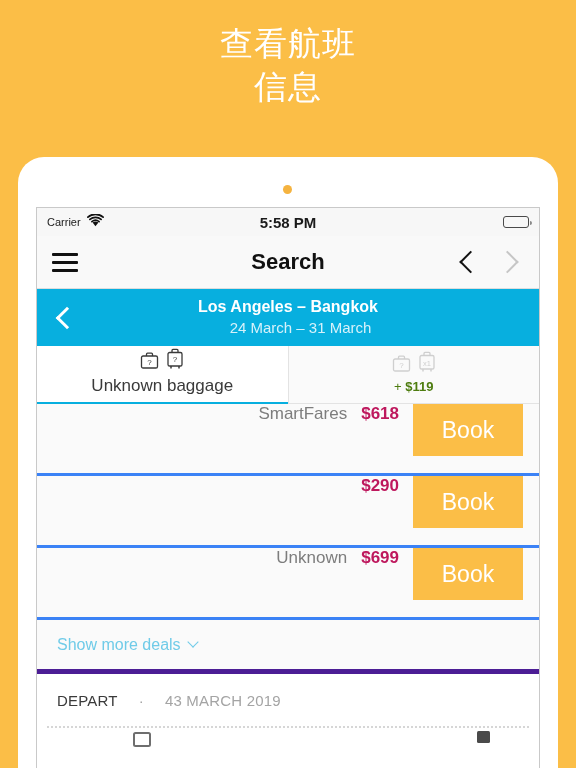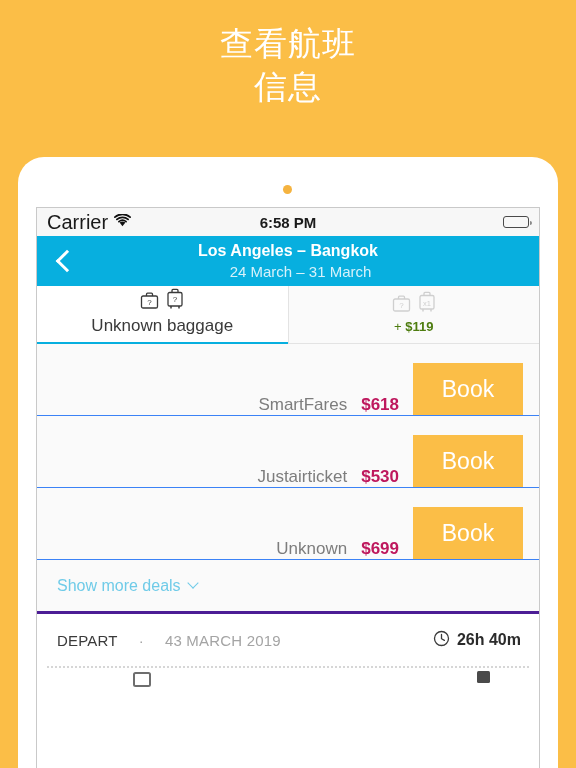--- a/index.html
+++ b/index.html
@@ -83,21 +83,21 @@
     padding: 0 10px;
     box-sizing: border-box;
   }
   .sb-left {
     display: flex;
     align-items: center;
     gap: 6px;
     flex: 1;
   }
   .sb-carrier {
-    font-size: 20px;
+    font-size: 11px;
     color: #1A1A1A;
     font-weight: 400;
   }
   .wifi-icon { display: block; }
   .sb-center {
     position: absolute;
     left: 0; right: 0;
     text-align: center;
     font-size: 15px;
     font-weight: 700;
@@ -198,21 +198,21 @@
     border-left: none;
     border-bottom: none;
     border-right: 2.6px solid #C6C6C6;
     border-top: 2.6px solid #C6C6C6;
     transform: translate(-60%, -50%) rotate(45deg);
   }
 
   
   .routebar {
     background: #07AFDF;
-    height: 50px;
+    height: 57px;
     display: flex;
     align-items: center;
     position: relative;
   }
   .route-back {
     width: 54px;
     display: flex;
     justify-content: center;
     align-items: center;
     cursor: pointer;
@@ -284,24 +284,24 @@
     font-size: 13px;
     color: #4d7c0f;
   }
   .tab-price b { font-weight: 700; }
 
   
   .deals { background: #FAFAFA; }
   .deal-row {
     height: 72px;
     display: flex;
-    align-items: flex-end;
+    align-items: flex-start;
     justify-content: flex-end;
     padding-right: 16px;
-    border-bottom: 1px solid #3b82f6;
+    border-bottom: 3px solid #3b82f6;
     box-sizing: border-box;
   }
   .deal-agency {
     font-size: 17px;
     color: #7D7D7D;
     margin-right: 14px;
   }
   .deal-price {
     font-size: 17px;
     font-weight: 700;
@@ -319,21 +319,21 @@
     font-family: "Liberation Sans", sans-serif;
     cursor: pointer;
   }
 
   .show-more {
     height: 54px;
     display: flex;
     align-items: center;
     padding-left: 20px;
     background: #FAFAFA;
-    border-bottom: 3px solid #4c1d95;
+    border-bottom: 5px solid #4c1d95;
     cursor: pointer;
     box-sizing: border-box;
   }
   .show-more-text {
     font-size: 16px;
     color: #6FCBE8;
   }
   .caret-down {
     margin-left: 8px;
     width: 7px;
@@ -411,28 +411,40 @@
           <span class="sb-carrier">Carrier</span>
           <span class="wifi-icon">
             <svg width="17" height="13" viewBox="0 0 17 13">
               <path d="M8.5 12.2 L5.6 8.6 a4.6 4.6 0 0 1 5.8 0 Z" fill="#111"></path>
               <path d="M2.9 5.4 a8.6 8.6 0 0 1 11.2 0" stroke="#111" stroke-width="1.8" fill="none" stroke-linecap="round"></path>
               <path d="M4.9 7.6 a5.6 5.6 0 0 1 7.2 0" stroke="#111" stroke-width="1.7" fill="none" stroke-linecap="round"></path>
               <path d="M0.9 3.1 a11.6 11.6 0 0 1 15.2 0" stroke="#111" stroke-width="1.8" fill="none" stroke-linecap="round"></path>
             </svg>
           </span>
         </div>
-        <div class="sb-center">6:58 PM</div>
+        <div class="sb-center">5:58 PM</div>
         <div class="sb-right">
           <span class="battery">
             <span class="battery-fill" style="width:62%"></span>
           </span>
         </div>
       </div>
 
+      <div class="navbar">
+        <div class="hamburger">
+          <span></span>
+            <span></span>
+            <span></span>
+        </div>
+        <div class="nav-title">Search</div>
+        <div class="nav-arrows">
+          <div class="chev left"></div>
+          <div class="chev right"></div>
+        </div>
+      </div>
 
       <div class="routebar">
         <div class="route-back">
           <i></i>
         </div>
         <div class="route-text">
           <div class="route-cities">Los Angeles – Bangkok</div>
           <div class="route-dates">24 March – 31 March</div>
         </div>
       </div>
@@ -489,50 +501,40 @@
 
       <div class="deals">
 
         <div class="deal-row">
           <span class="deal-agency">SmartFares</span>
           <span class="deal-price">$618</span>
           <button class="book-btn">Book</button>
         </div>
 
         <div class="deal-row">
-          <span class="deal-agency">Justairticket</span>
-          <span class="deal-price">$530</span>
+          <span class="deal-price">$290</span>
           <button class="book-btn">Book</button>
         </div>
 
         <div class="deal-row">
           <span class="deal-agency">Unknown</span>
           <span class="deal-price">$699</span>
           <button class="book-btn">Book</button>
         </div>
 
         <div class="show-more">
           <span class="show-more-text">Show more deals</span>
           <span class="caret-down"></span>
         </div>
       </div>
 
       <div class="depart">
         <span class="depart-label">DEPART</span>
         <span class="depart-date">·</span>
         <span class="depart-date">43 MARCH 2019</span>
-        <span class="depart-right">
-          <span>
-            <svg width="17" height="17" viewBox="0 0 17 17">
-              <circle cx="8.5" cy="8.5" r="7" fill="none" stroke="#3A3A3A" stroke-width="1.3"></circle>
-              <path d="M8.5 4.4 V8.7 L11.4 10.4" fill="none" stroke="#3A3A3A" stroke-width="1.3" stroke-linecap="round"></path>
-            </svg>
-          </span>
-          <span class="depart-dur">26h  40m</span>
-        </span>
       </div>
 
       <div class="dotted-sep"></div>
 
       <div class="leg-preview">
         <span class="leg-icon-a">
           <svg width="18" height="18" viewBox="0 0 18 18">
             <rect x="1" y="1" width="16" height="13" rx="1.5" fill="none" stroke="#6E6E6E" stroke-width="2"></rect>
           </svg>
         </span>

